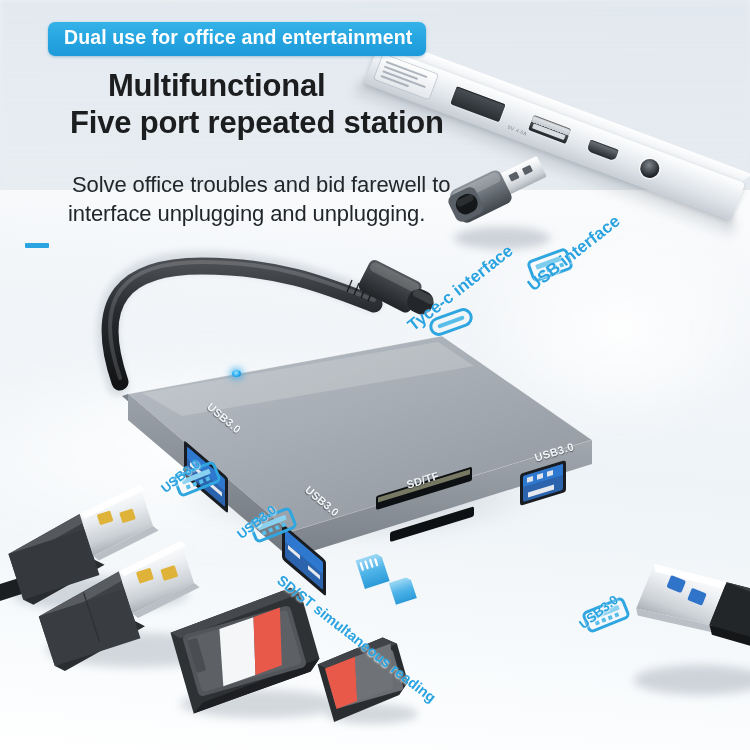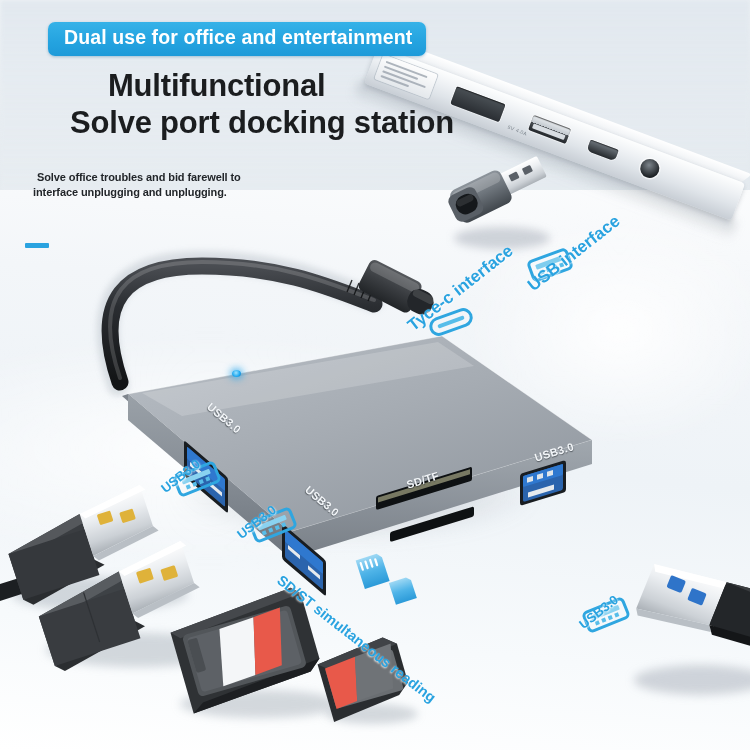--- a/index.html
+++ b/index.html
@@ -75,22 +75,22 @@
 
   
   .banner{position:absolute;left:48px;top:22px;padding:6px 14px 8px 16px;border-radius:7px;
     background:linear-gradient(180deg,#35b2e8 0%,#25a4e0 55%,#1d9ad9 100%);
     box-shadow:0 1px 3px rgba(25,110,160,.35);}
   .banner span{display:block;color:#ffffff;font-size:19.5px;font-weight:700;letter-spacing:.1px;line-height:1;}
   .title{position:absolute;left:50px;top:68px;width:430px;color:#1b1d1f;font-weight:700;
     font-size:31px;line-height:1.18;letter-spacing:-.2px;margin-left:20px;}
   .title .l1{display:block;padding-left:38px;}
   .title .l2{display:block;}
-  .subtitle{position:absolute;left:33px;top:170px;width:420px;color:#22262a;font-weight:700;
-    font-size:11px;line-height:1.32;letter-spacing:-.1px;}
+  .subtitle{position:absolute;left:68px;top:170px;width:420px;color:#22262a;font-weight:400;
+    font-size:22px;line-height:1.32;letter-spacing:-.1px;}
   .subtitle span{display:block;}
   .subtitle .s1{padding-left:4px;}
   .accent-bar{position:absolute;left:25px;top:243px;width:24px;height:5px;border-radius:1px;
     background:#2aa3e0;}
 
   
   .drive{position:absolute;}
 
   
   .sdcard{position:absolute;}
@@ -443,21 +443,21 @@
     </svg>
   </div>
   <div class="anno" style="left:576px;top:620px;font-size:13px;transform:rotate(-38deg);transform-origin:0 0;">USB3.0</div>
 
   <div class="banner">
     <span>Dual use for office and entertainment</span>
   </div>
 
   <div class="title">
     <span class="l1">Multifunctional</span>
-    <span class="l2">Solve port docking station</span>
+    <span class="l2">Five port repeated station</span>
   </div>
 
   <div class="subtitle">
     <span class="s1">Solve office troubles and bid farewell to</span>
     <span class="s2">interface unplugging and unplugging.</span>
   </div>
 
   <div class="accent-bar"></div>
 
 </div>

